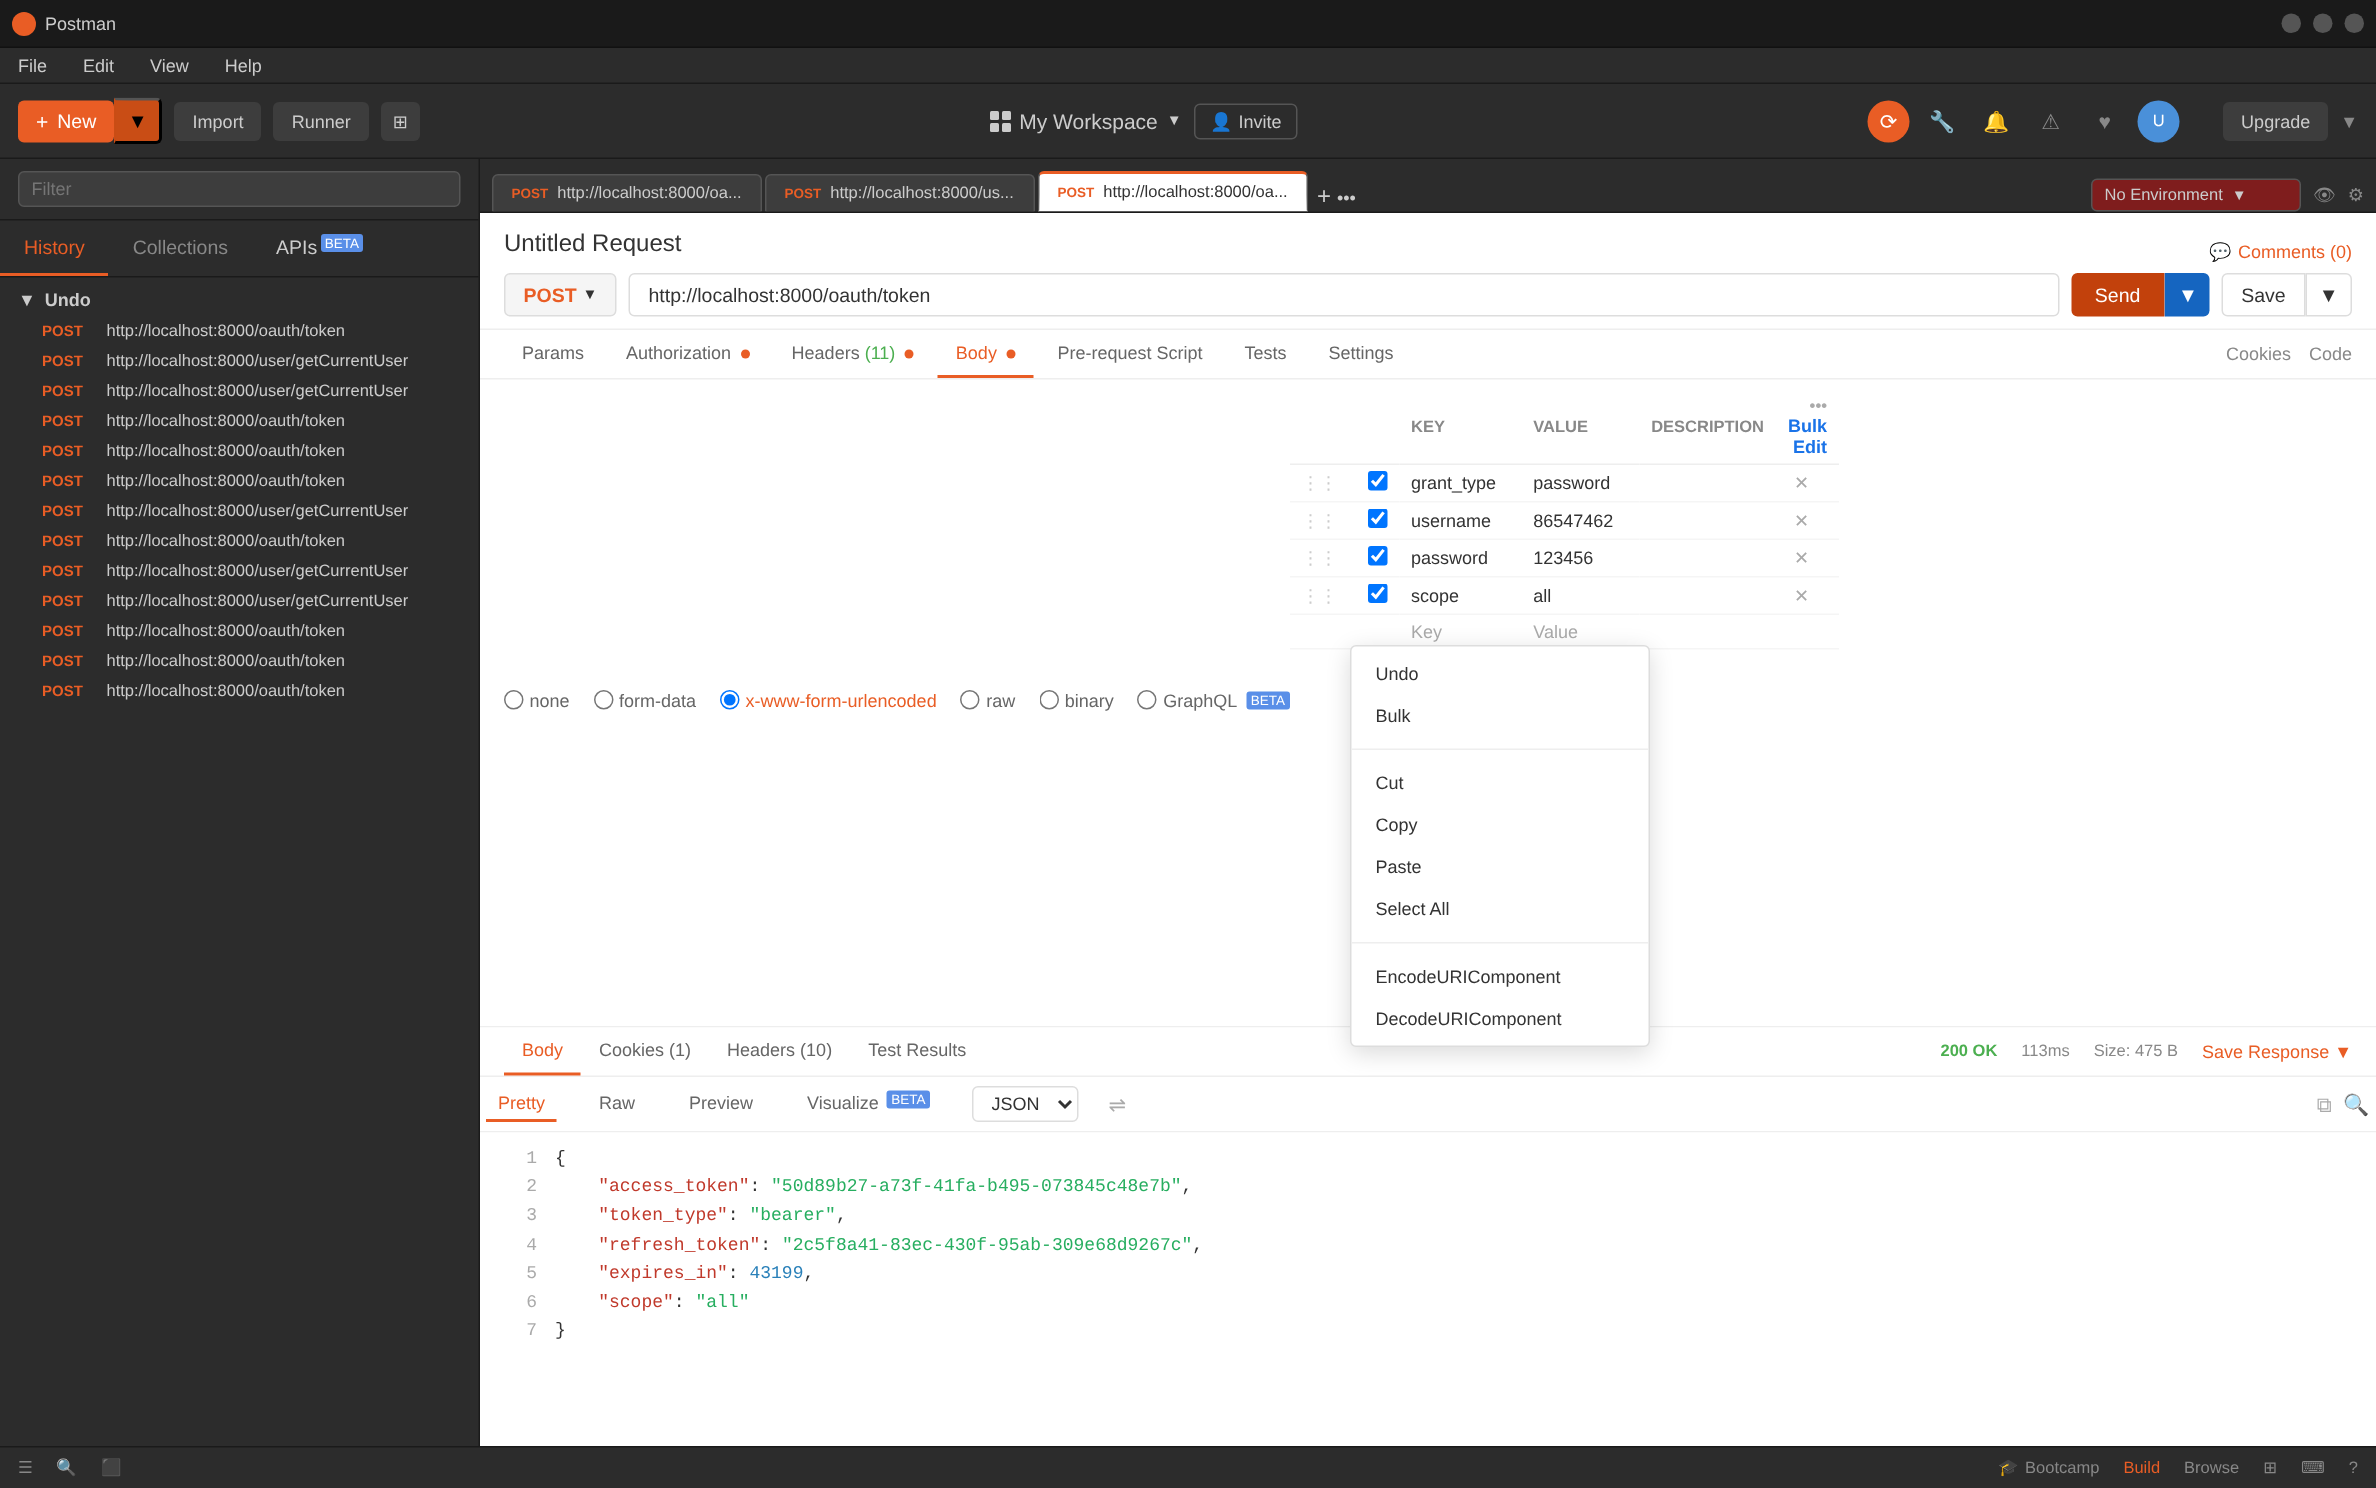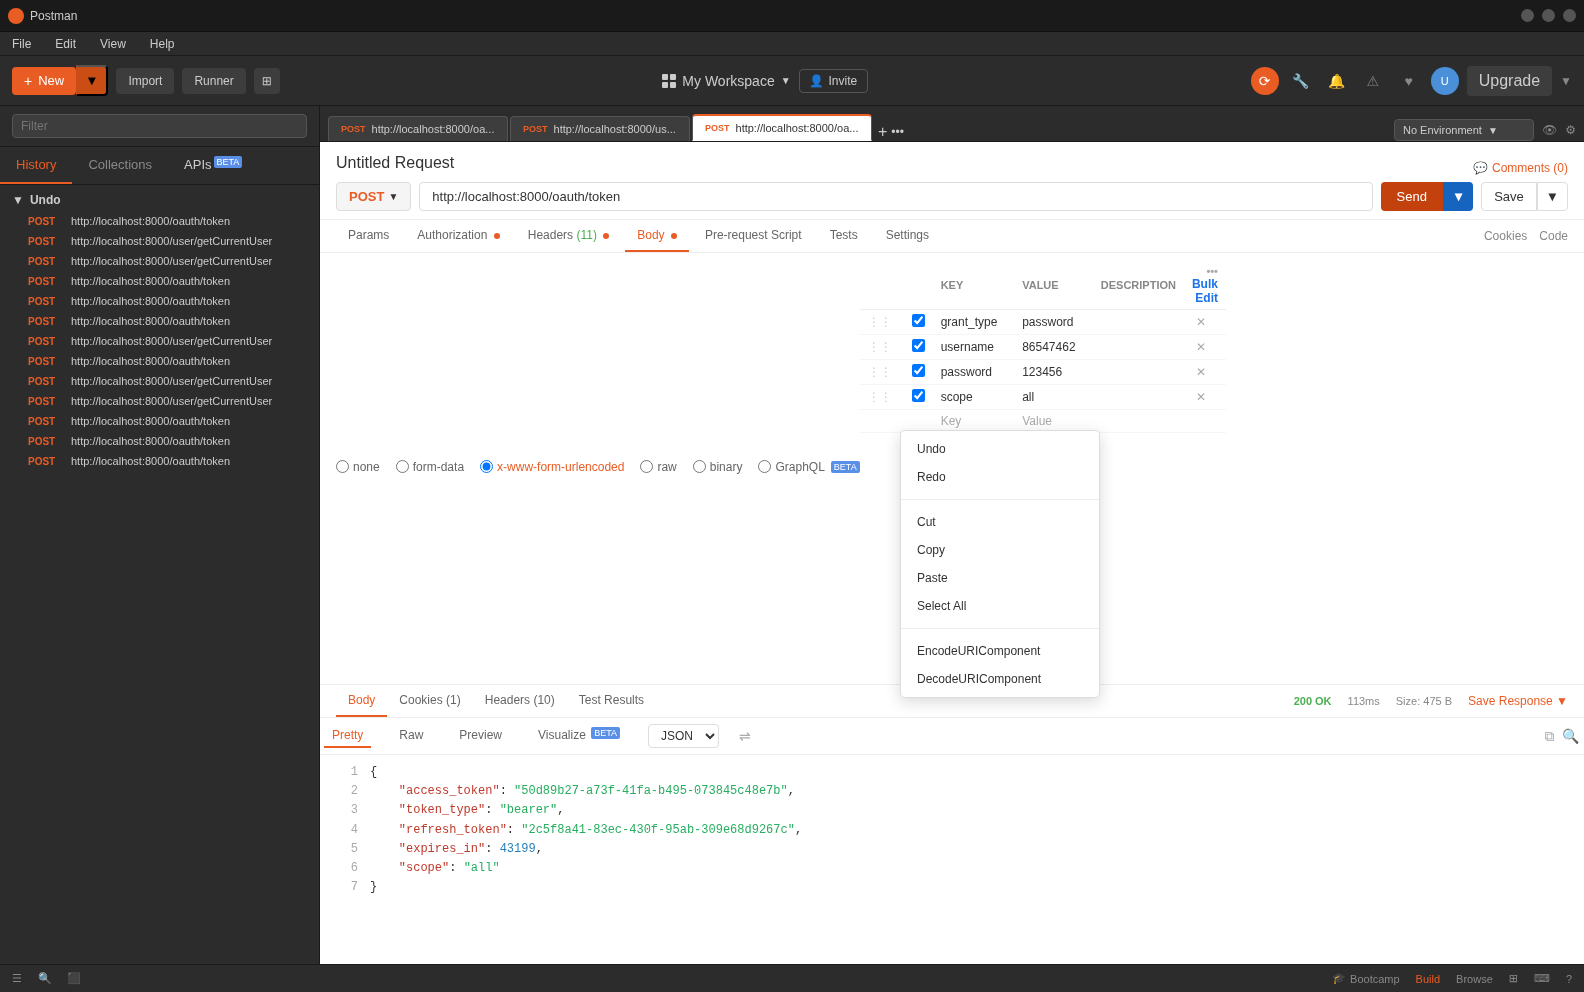--- a/index.html
+++ b/index.html
@@ -26,21 +26,21 @@
     .btn-toolbar { background: #3d3d3d; color: #ccc; border: none; border-radius: 4px; padding: 6px 12px; cursor: pointer; font-size: 12px; }
     .toolbar-center { flex: 1; display: flex; justify-content: center; align-items: center; gap: 8px; }
     .workspace-btn { background: transparent; color: #ccc; border: none; cursor: pointer; display: flex; align-items: center; gap: 6px; font-size: 14px; }
     .workspace-icon { display: grid; grid-template-columns: 1fr 1fr; gap: 2px; width: 14px; height: 14px; }
     .workspace-icon span { background: #ccc; border-radius: 1px; }
     .invite-btn { background: transparent; color: #ccc; border: 1px solid #555; border-radius: 4px; padding: 4px 10px; cursor: pointer; font-size: 12px; display: flex; align-items: center; gap: 4px; }
     .toolbar-right { display: flex; align-items: center; gap: 8px; }
     .sync-btn { width: 28px; height: 28px; background: #e95d25; border-radius: 50%; display: flex; align-items: center; justify-content: center; cursor: pointer; }
     .icon-btn { width: 28px; height: 28px; display: flex; align-items: center; justify-content: center; cursor: pointer; color: #888; font-size: 14px; }
     .avatar { width: 28px; height: 28px; background: #4a90d9; border-radius: 50%; display: flex; align-items: center; justify-content: center; color: white; font-size: 11px; cursor: pointer; }
-    .upgrade-btn { background: #3d3d3d; color: #ccc; border: none; border-radius: 4px; padding: 6px 12px; cursor: pointer; font-size: 16px; }
+    .upgrade-btn { background: #3d3d3d; color: #ccc; border: none; border-radius: 4px; padding: 6px 12px; cursor: pointer; font-size: 12px; margin-left: 21px; }
 
     
     .main { display: flex; height: calc(992px - 32px - 24px - 50px - 28px); }
 
     
     .sidebar { width: 320px; background: #2c2c2c; border-right: 1px solid #1a1a1a; display: flex; flex-direction: column; }
     .sidebar-search { padding: 8px 12px; border-bottom: 1px solid #1a1a1a; }
     .sidebar-search input { width: 100%; background: #3d3d3d; border: 1px solid #555; border-radius: 4px; color: #ccc; padding: 4px 8px; font-size: 12px; outline: none; }
     .sidebar-tabs { display: flex; border-bottom: 1px solid #1a1a1a; }
     .sidebar-tab { padding: 10px 16px; cursor: pointer; font-size: 13px; color: #888; border-bottom: 2px solid transparent; }
@@ -66,21 +66,21 @@
     .tabs-bar { height: 36px; background: #2c2c2c; display: flex; align-items: flex-end; padding: 0 8px; border-bottom: 1px solid #1a1a1a; }
     .request-tab { display: flex; align-items: center; gap: 6px; padding: 6px 12px; background: #3d3d3d; color: #ccc; font-size: 11px; cursor: pointer; border-radius: 4px 4px 0 0; border: 1px solid #555; border-bottom: none; margin-right: 2px; max-width: 180px; white-space: nowrap; overflow: hidden; text-overflow: ellipsis; }
     .request-tab.active { background: #fff; color: #333; border-bottom: 1px solid #fff; }
     .tab-method { font-size: 9px; font-weight: 700; }
     .tab-method.post { color: #e95d25; }
     .tab-dot { width: 6px; height: 6px; border-radius: 50%; }
     .tab-dot.orange { background: #e95d25; }
     .tab-dot.green { background: #4caf50; }
     .tabs-actions { display: flex; align-items: center; gap: 4px; margin-left: 4px; }
     .tabs-right { margin-left: auto; display: flex; align-items: center; gap: 8px; }
-    .env-select { background: #404040; border: 1px solid #555; color: #ccc; padding: 4px 8px; border-radius: 4px; font-size: 11px; cursor: pointer; display: flex; align-items: center; gap: 6px; min-width: 140px; }
+    .env-select { background: #7f1d1d; border: 1px solid #555; color: #ccc; padding: 4px 8px; border-radius: 4px; font-size: 11px; cursor: pointer; display: flex; align-items: center; gap: 6px; min-width: 140px; }
 
     
     .request-area { background: #fff; color: #333; flex: 1; display: flex; flex-direction: column; }
     .request-header { padding: 12px 16px 8px; border-bottom: 1px solid #eee; }
     .request-title { font-size: 16px; font-weight: 400; color: #333; margin-bottom: 10px; }
     .request-url-bar { display: flex; gap: 8px; }
     .method-select { background: #f5f5f5; border: 1px solid #ddd; color: #333; padding: 6px 12px; border-radius: 4px; font-size: 13px; font-weight: 600; cursor: pointer; display: flex; align-items: center; gap: 4px; }
     .url-input { flex: 1; background: white; border: 1px solid #ddd; color: #333; padding: 6px 12px; border-radius: 4px; font-size: 13px; outline: none; }
     .send-btn { background: #c2410c; color: white; border: none; padding: 6px 16px; border-radius: 4px 0 0 4px; cursor: pointer; font-size: 13px; font-weight: 500; }
     .send-dropdown { background: #1565c0; color: white; border: none; padding: 6px 8px; border-radius: 0 4px 4px 0; cursor: pointer; border-left: 1px solid #1565c0; }
@@ -551,21 +551,21 @@
           </div>
         </div>
       </div>
     </div>
   </div>
 </div>
 
 <div class="context-menu">
   <div class="context-menu-section">
     <div class="context-menu-item">Undo</div>
-    <div class="context-menu-item">Redo</div>
+    <div class="context-menu-item">Bulk</div>
   </div>
   <div class="context-menu-divider"></div>
   <div class="context-menu-section">
     <div class="context-menu-item">Cut</div>
     <div class="context-menu-item">Copy</div>
     <div class="context-menu-item">Paste</div>
     <div class="context-menu-item">Select All</div>
   </div>
   <div class="context-menu-divider"></div>
   <div class="context-menu-section">

